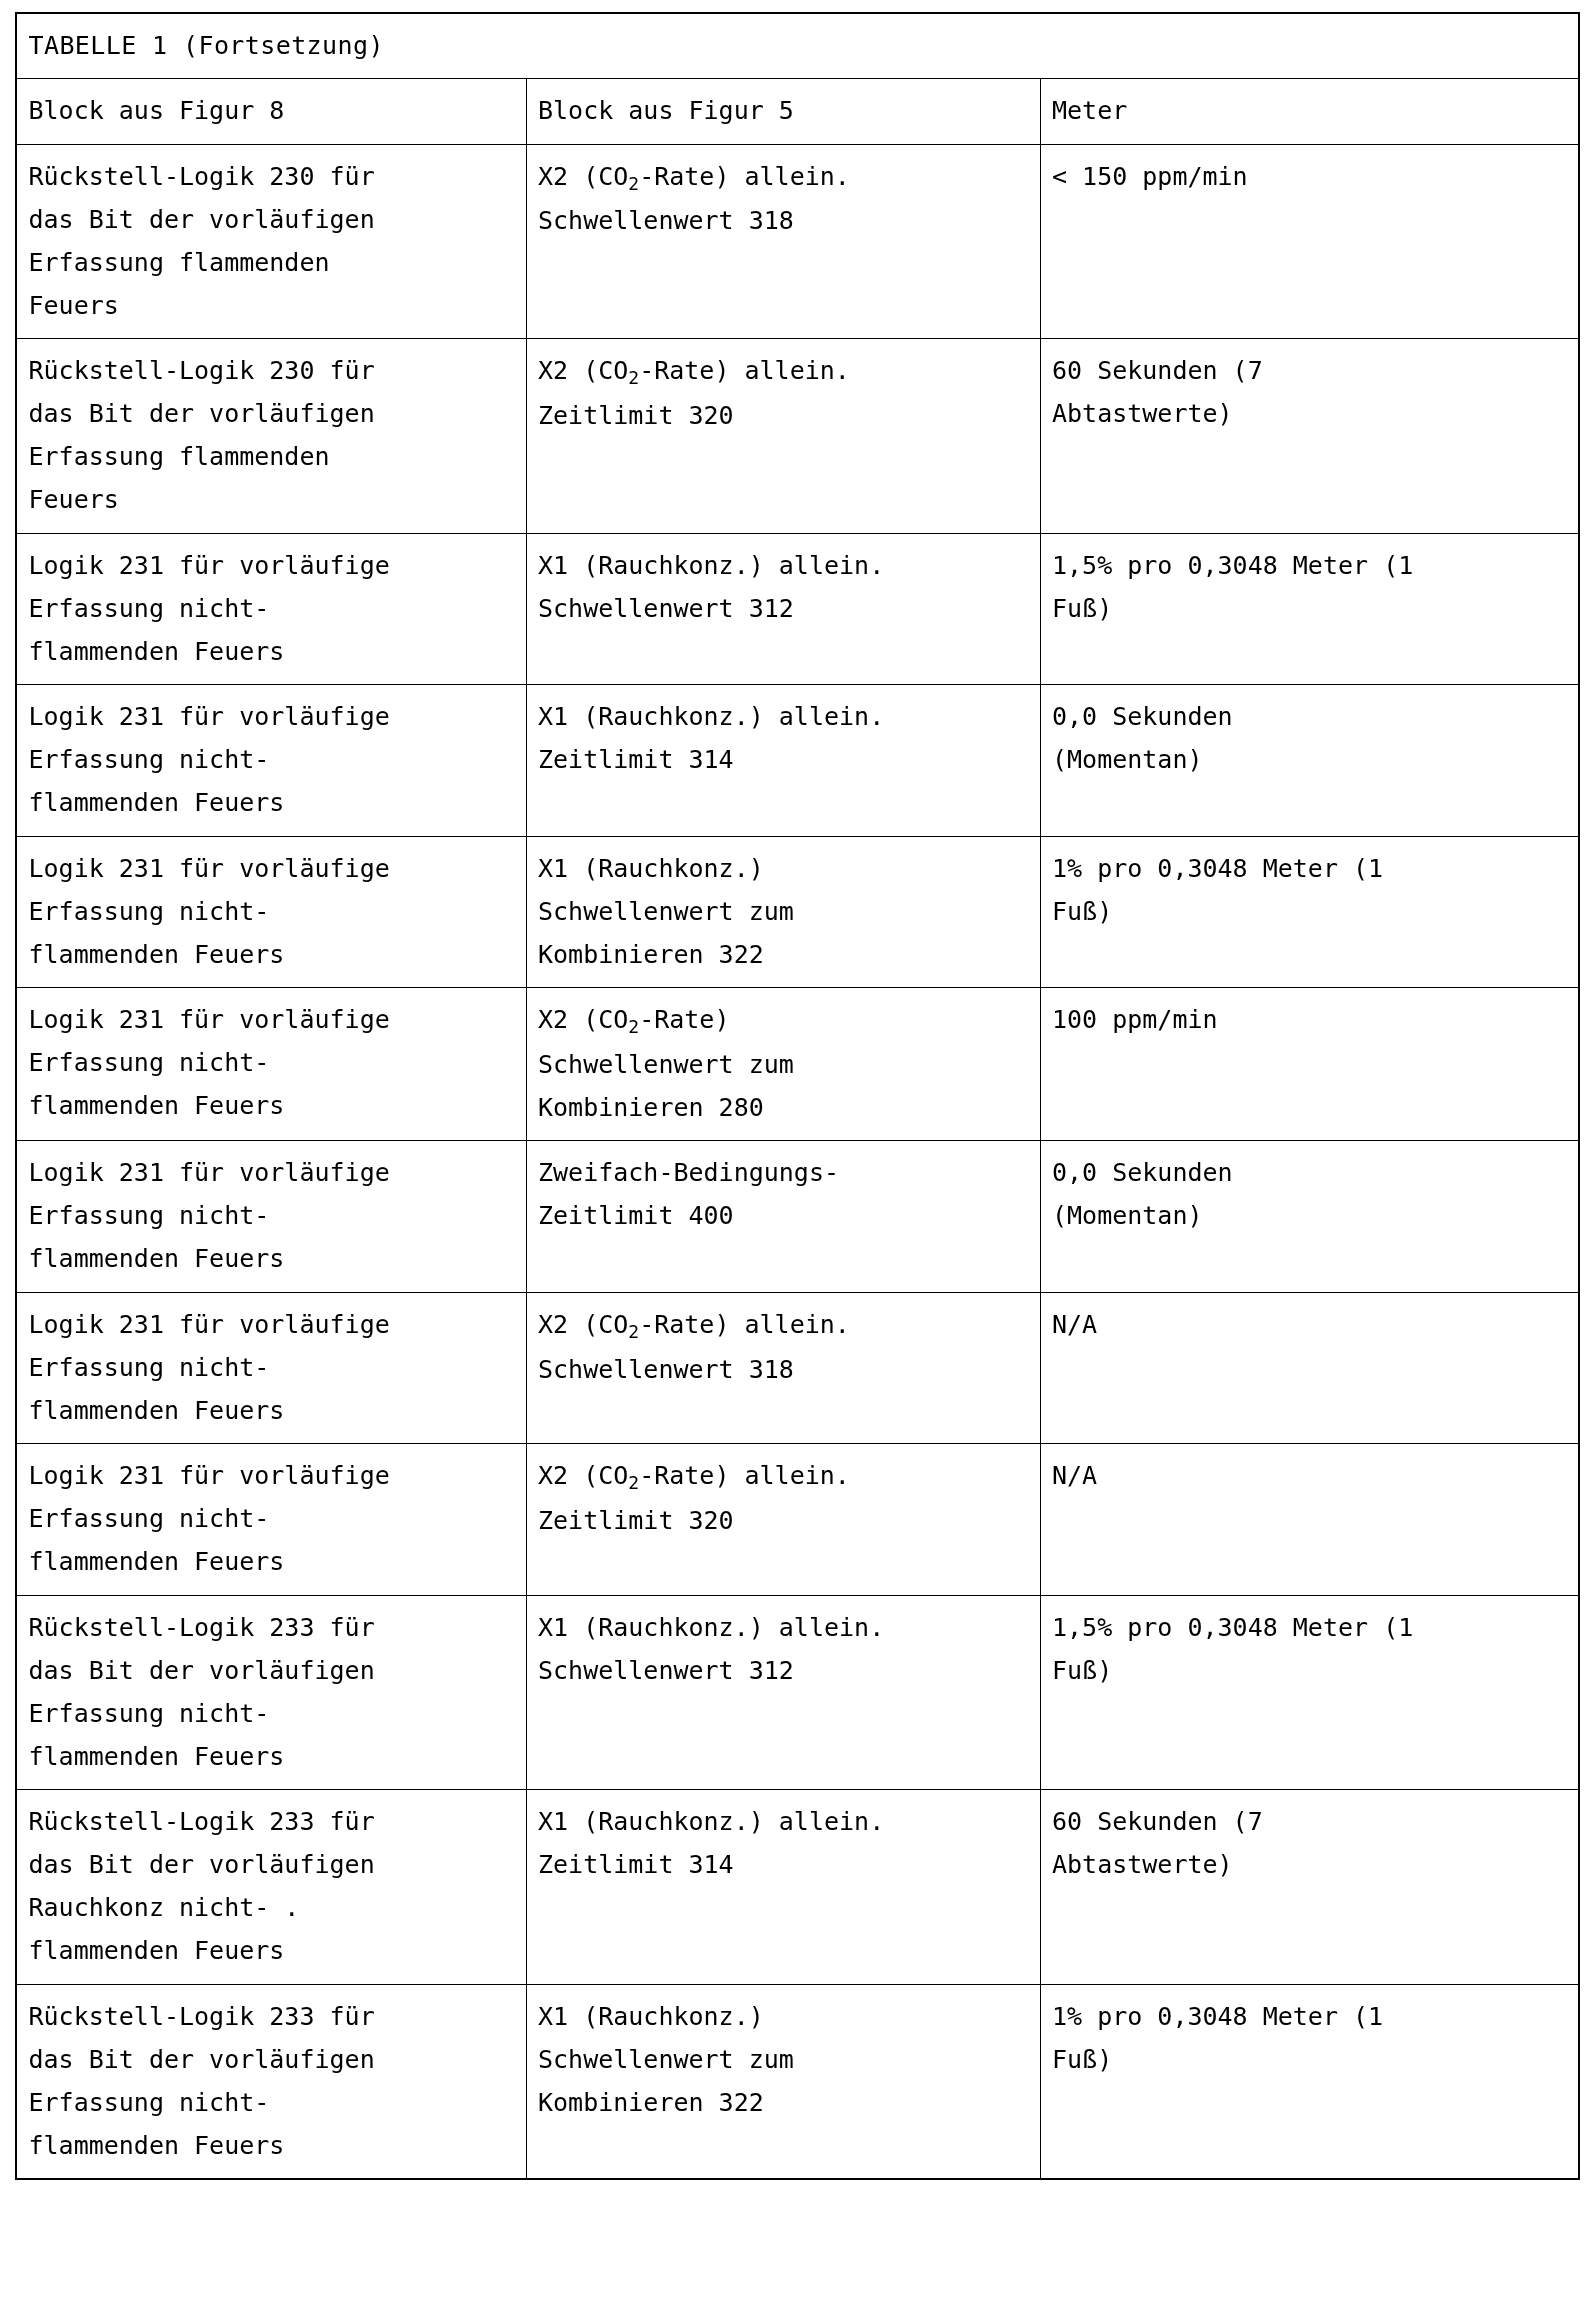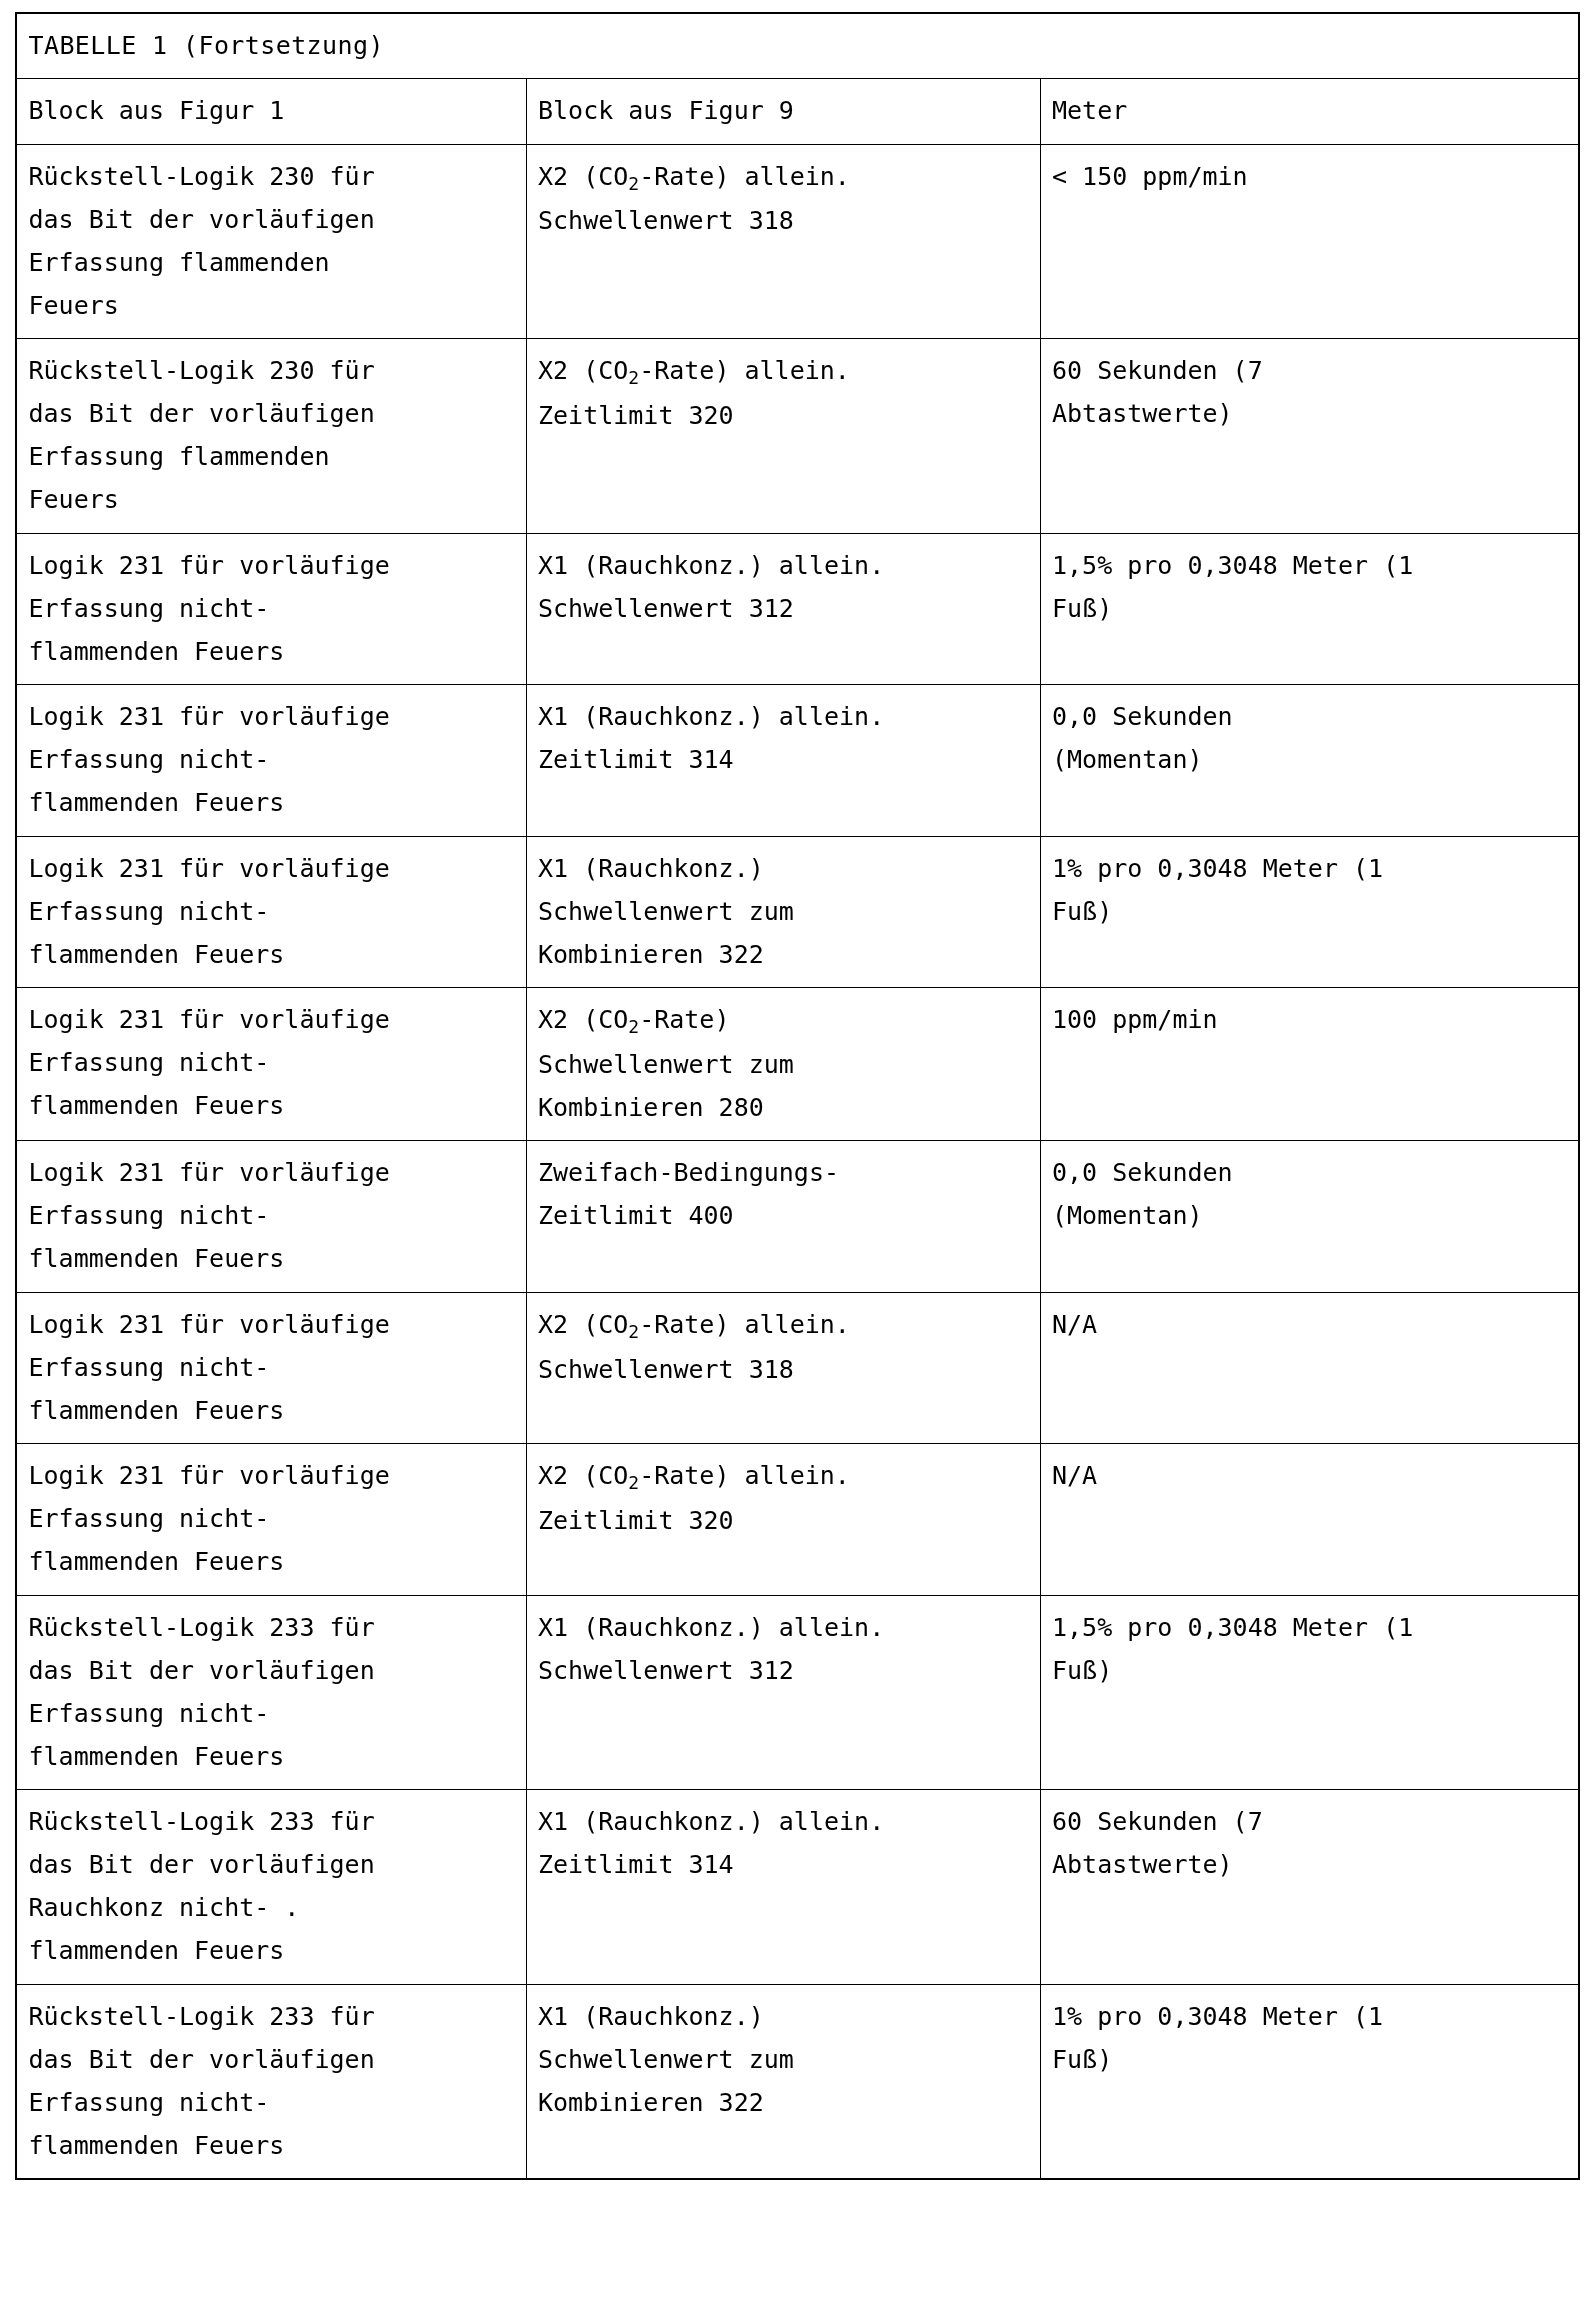--- a/index.html
+++ b/index.html
@@ -68,22 +68,22 @@
     <colgroup>
       <col class="c1">
       <col class="c2">
       <col class="c3">
     </colgroup>
     <tbody>
       <tr>
         <td class="title-cell" colspan="3">TABELLE 1 (Fortsetzung)</td>
       </tr>
       <tr>
-        <td class="head-cell">Block aus Figur 1</td>
-        <td class="head-cell">Block aus Figur 9</td>
+        <td class="head-cell">Block aus Figur 8</td>
+        <td class="head-cell">Block aus Figur 5</td>
         <td class="head-cell">Meter</td>
       </tr>
       </tbody>
       <tbody id="rows-host" style="display:contents"><tr>
           <td>
             <span class="cell-line">Rückstell-Logik 230 für</span>
             <span class="cell-line">das Bit der vorläufigen</span>
             <span class="cell-line">Erfassung flammenden</span>
             <span class="cell-line">Feuers</span>
           </td>

